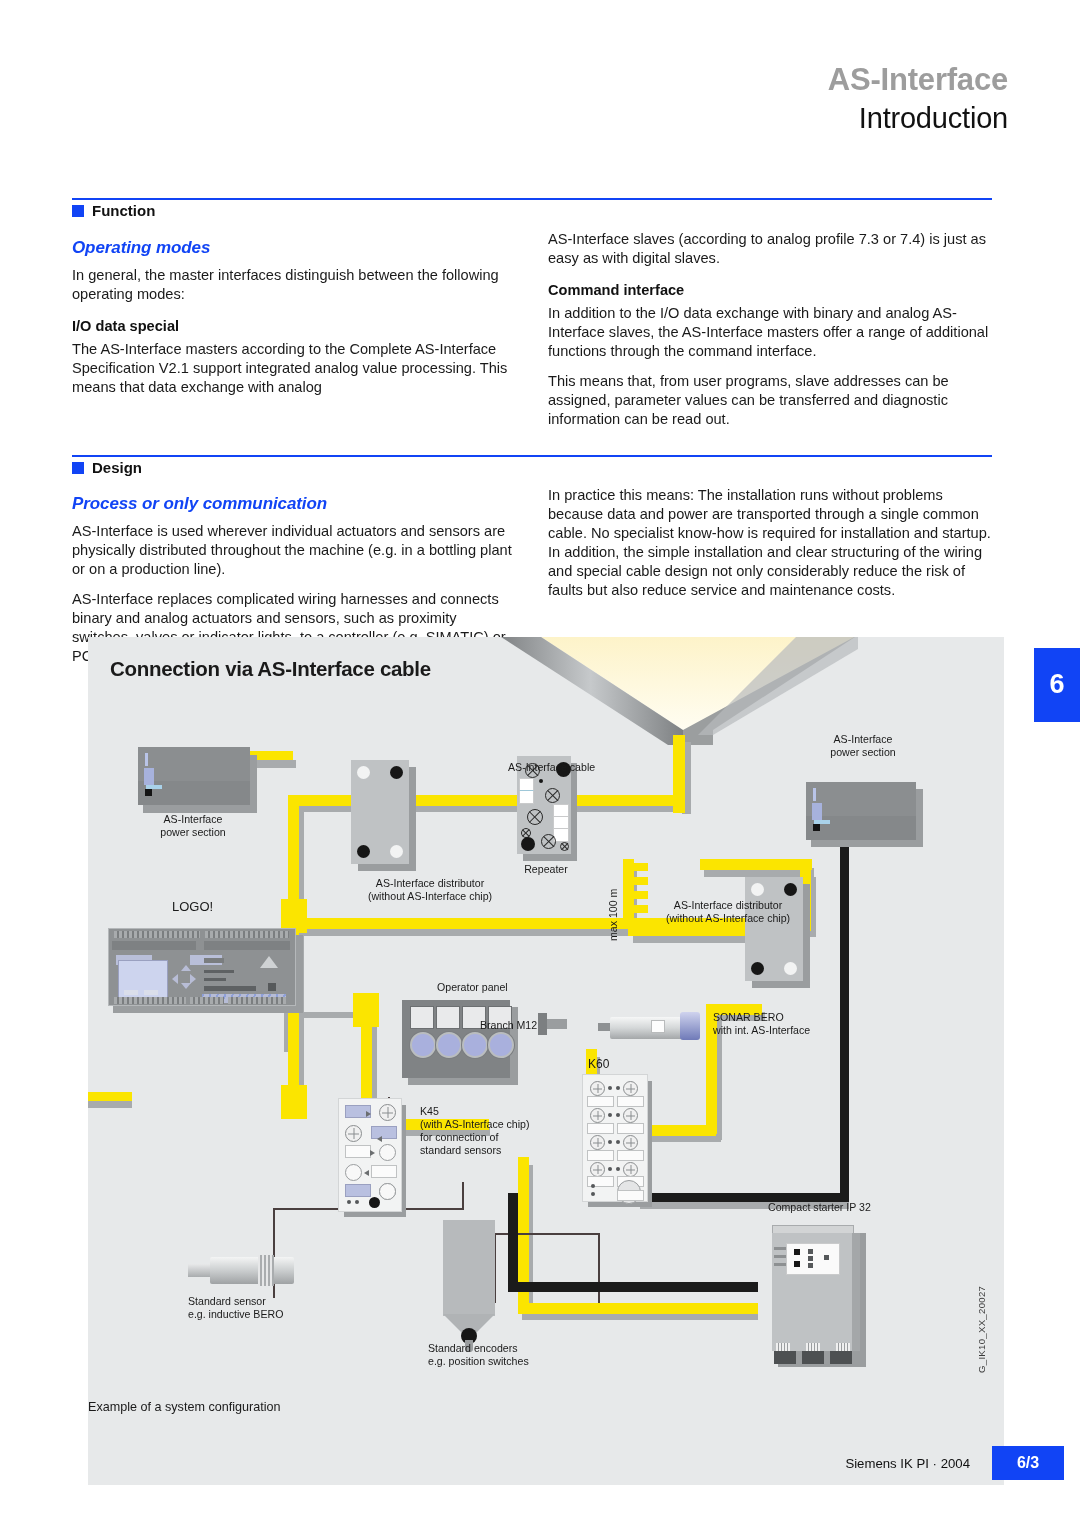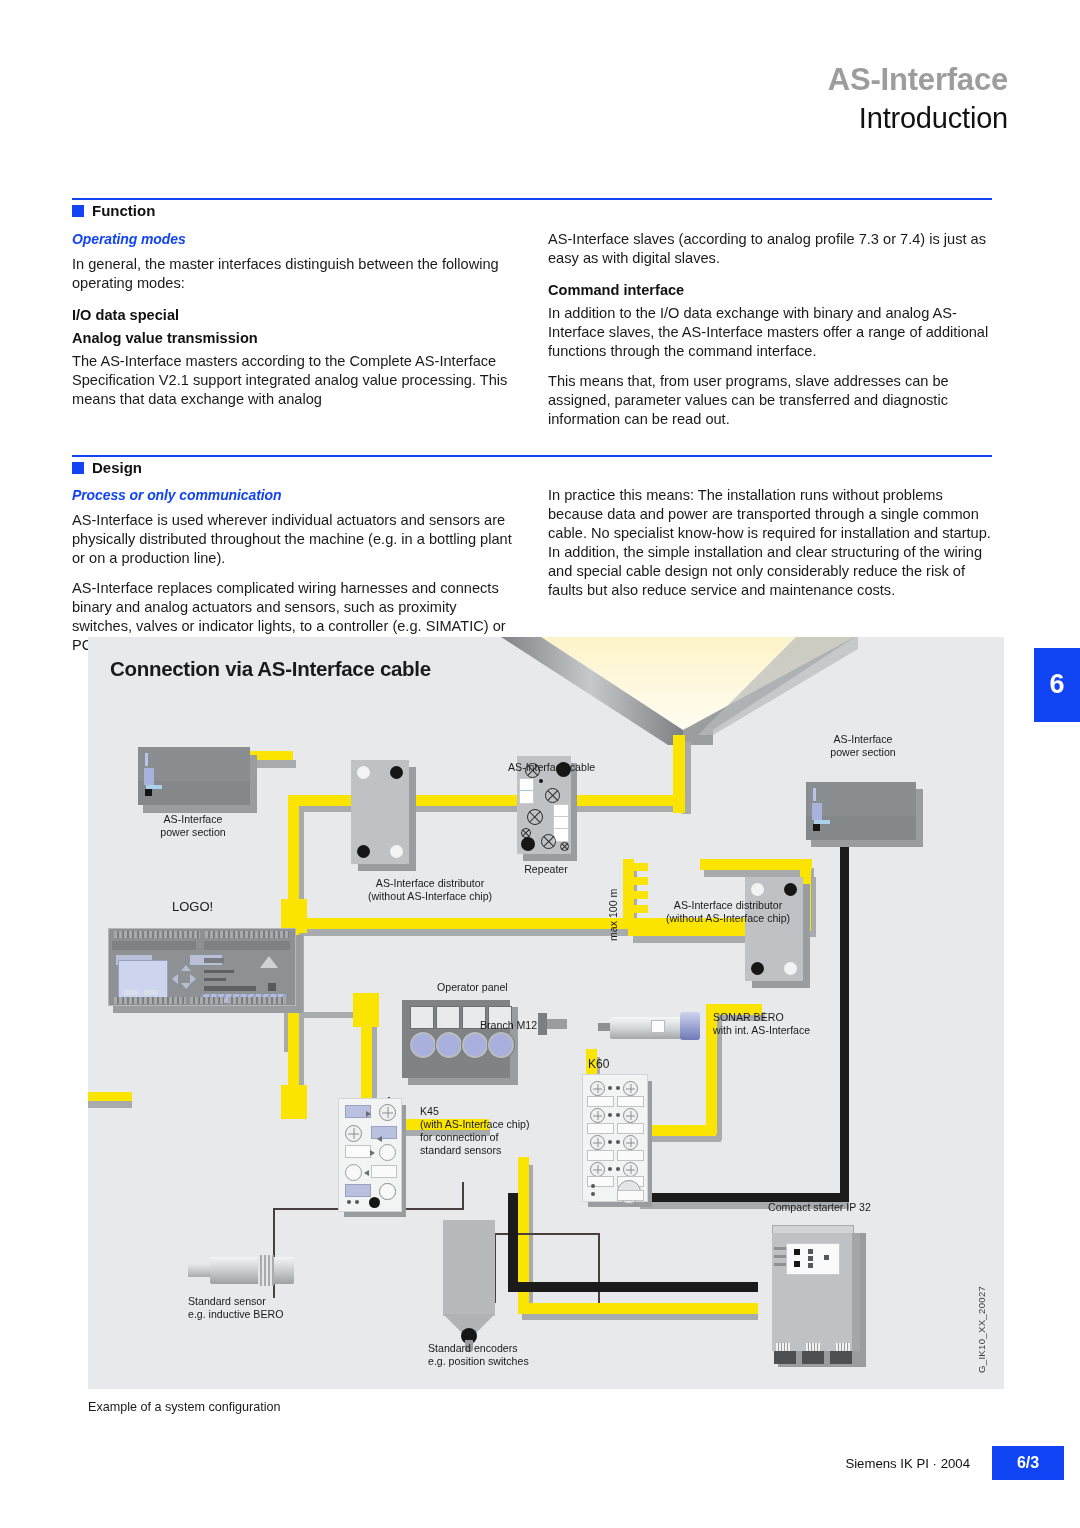--- a/index.html
+++ b/index.html
@@ -33,37 +33,37 @@
 
   
   .sec{position:absolute;left:72px;width:920px;}
   .sec-rule{position:absolute;left:0;top:0;width:920px;height:2px;background:#1144f5;}
   .sec-sq{position:absolute;left:0;top:7px;width:12px;height:12px;background:#1144f5;}
   .sec-name{position:absolute;left:20px;top:4px;font-size:15px;font-weight:bold;color:#111;}
 
   .col{position:absolute;width:445px;font-size:14.6px;line-height:1.30;color:#1a1a1a;}
   .col.l{left:72px;}
   .col.r{left:548px;}
-  .sub-it{font-size:14px;font-weight:bold;font-style:italic;color:#1144f5;margin:0 0 7px 0;letter-spacing:-.1px;}
+  .sub-it{font-size:17px;font-weight:bold;font-style:italic;color:#1144f5;margin:7px 0 7px 0;letter-spacing:-.1px;}
   .sub-b{font-size:14.6px;font-weight:bold;color:#111;margin:0 0 4px 0;}
   .p{margin:0 0 13px 0;}
   .p.tight{margin-bottom:11px;}
 
   
   .chap{
     position:absolute;right:0;top:648px;width:46px;height:74px;background:#1144f5;
   }
   .chap span{
     position:absolute;left:0;right:0;top:21px;text-align:center;
     color:#fff;font-size:27px;font-weight:bold;
   }
 
   
   .dia{
-    position:absolute;left:88px;top:637px;width:916px;height:752px;
+    position:absolute;left:88px;top:637px;width:916px;height:848px;
     background:#e7e9ea;overflow:hidden;
   }
   .dia-title{
     position:absolute;left:22px;top:20px;font-size:20.5px;font-weight:bold;color:#1a1a1a;
     letter-spacing:-.3px;z-index:40;
   }
   .lbl{position:absolute;font-size:10.6px;line-height:1.22;color:#1a1a1a;white-space:pre-line;z-index:35;}
   .lbl.c{text-align:center;}
 
   
@@ -184,21 +184,20 @@
   <div class="sec" style="top:198px;">
     <div class="sec-rule"></div>
     <div class="sec-sq"></div>
     <div class="sec-name">Function</div>
   </div>
 
   <div class="col l" style="top:230px;">
     <div class="sub-it">Operating modes</div>
     <div class="p">In general, the master interfaces distinguish between the following operating modes:</div>
     <div class="sub-b">I/O data special</div>
-    <div class="sub-b">Analog value transmission</div>
     <div class="p">The AS-Interface masters according to the Complete AS-Interface Specification V2.1 support integrated analog value processing. This means that data exchange with analog</div>
   </div>
 
   <div class="col r" style="top:230px;">
     <div class="p">AS-Interface slaves (according to analog profile 7.3 or 7.4) is just as easy as with digital slaves.</div>
     <div class="sub-b">Command interface</div>
     <div class="p tight">In addition to the I/O data exchange with binary and analog AS-Interface slaves, the AS-Interface masters offer a range of additional functions through the command interface.</div>
     <div class="p">This means that, from user programs, slave addresses can be assigned, parameter values can be transferred and diagnostic information can be read out.</div>
   </div>
 

